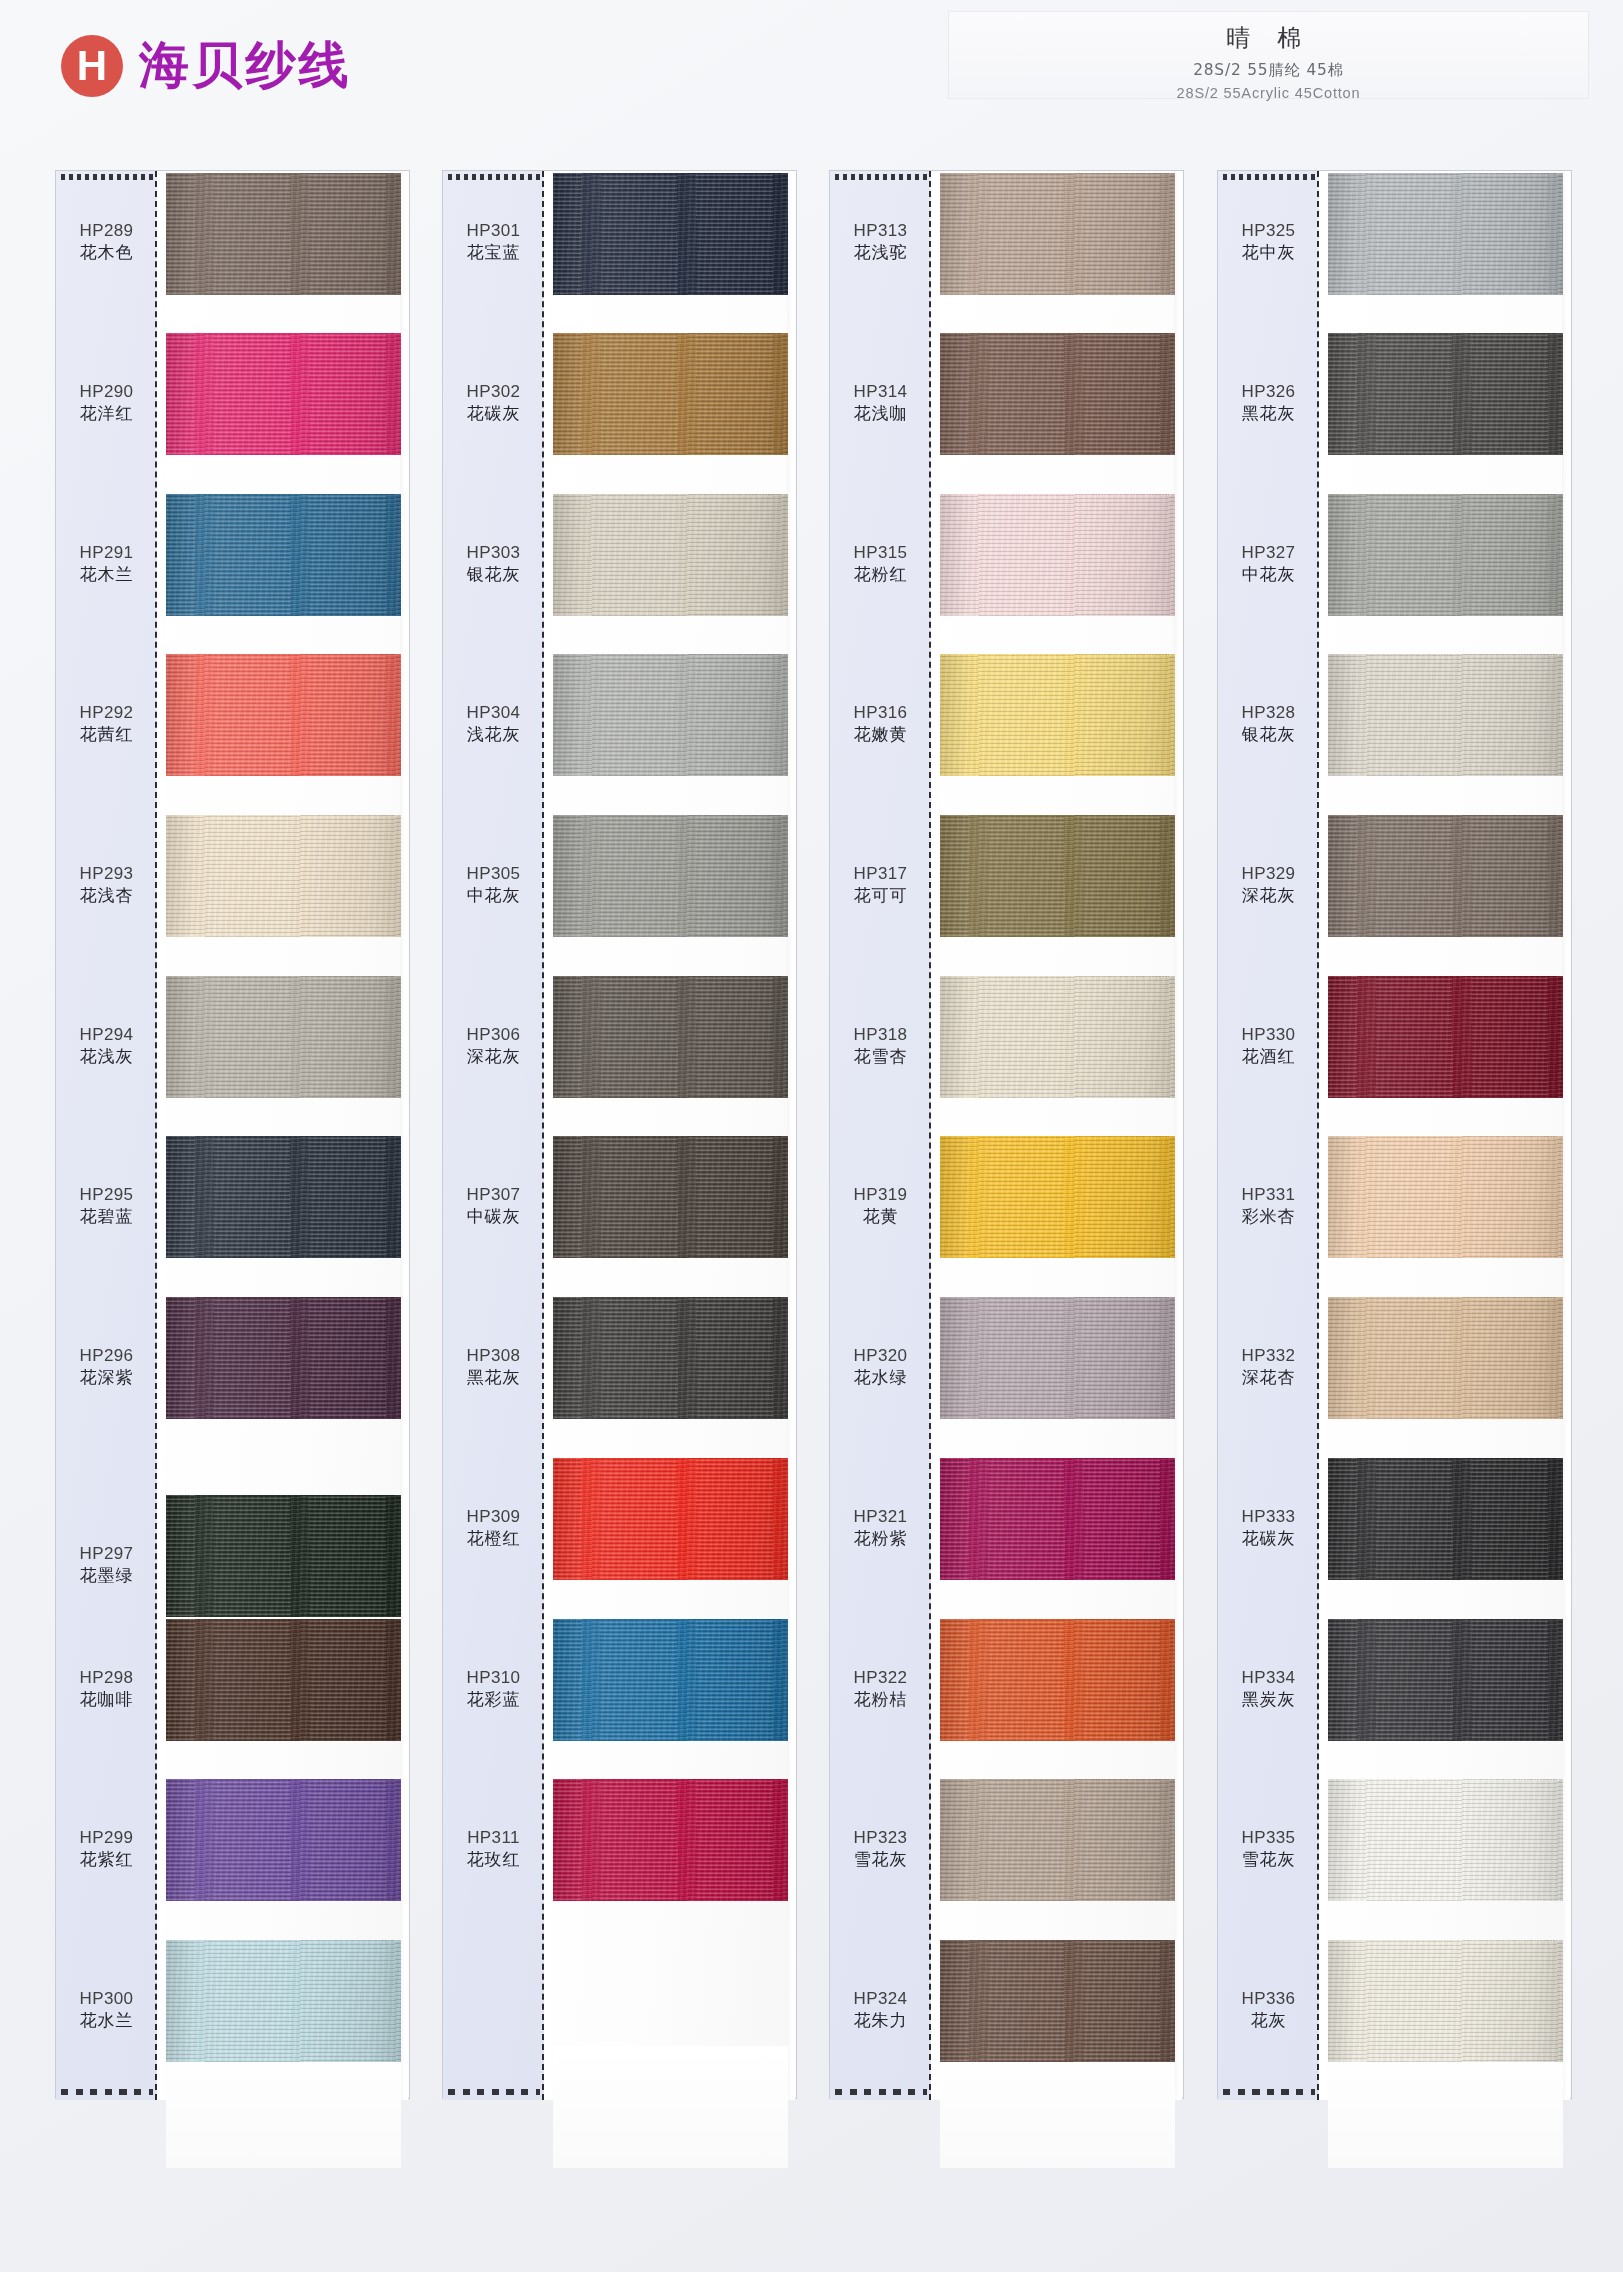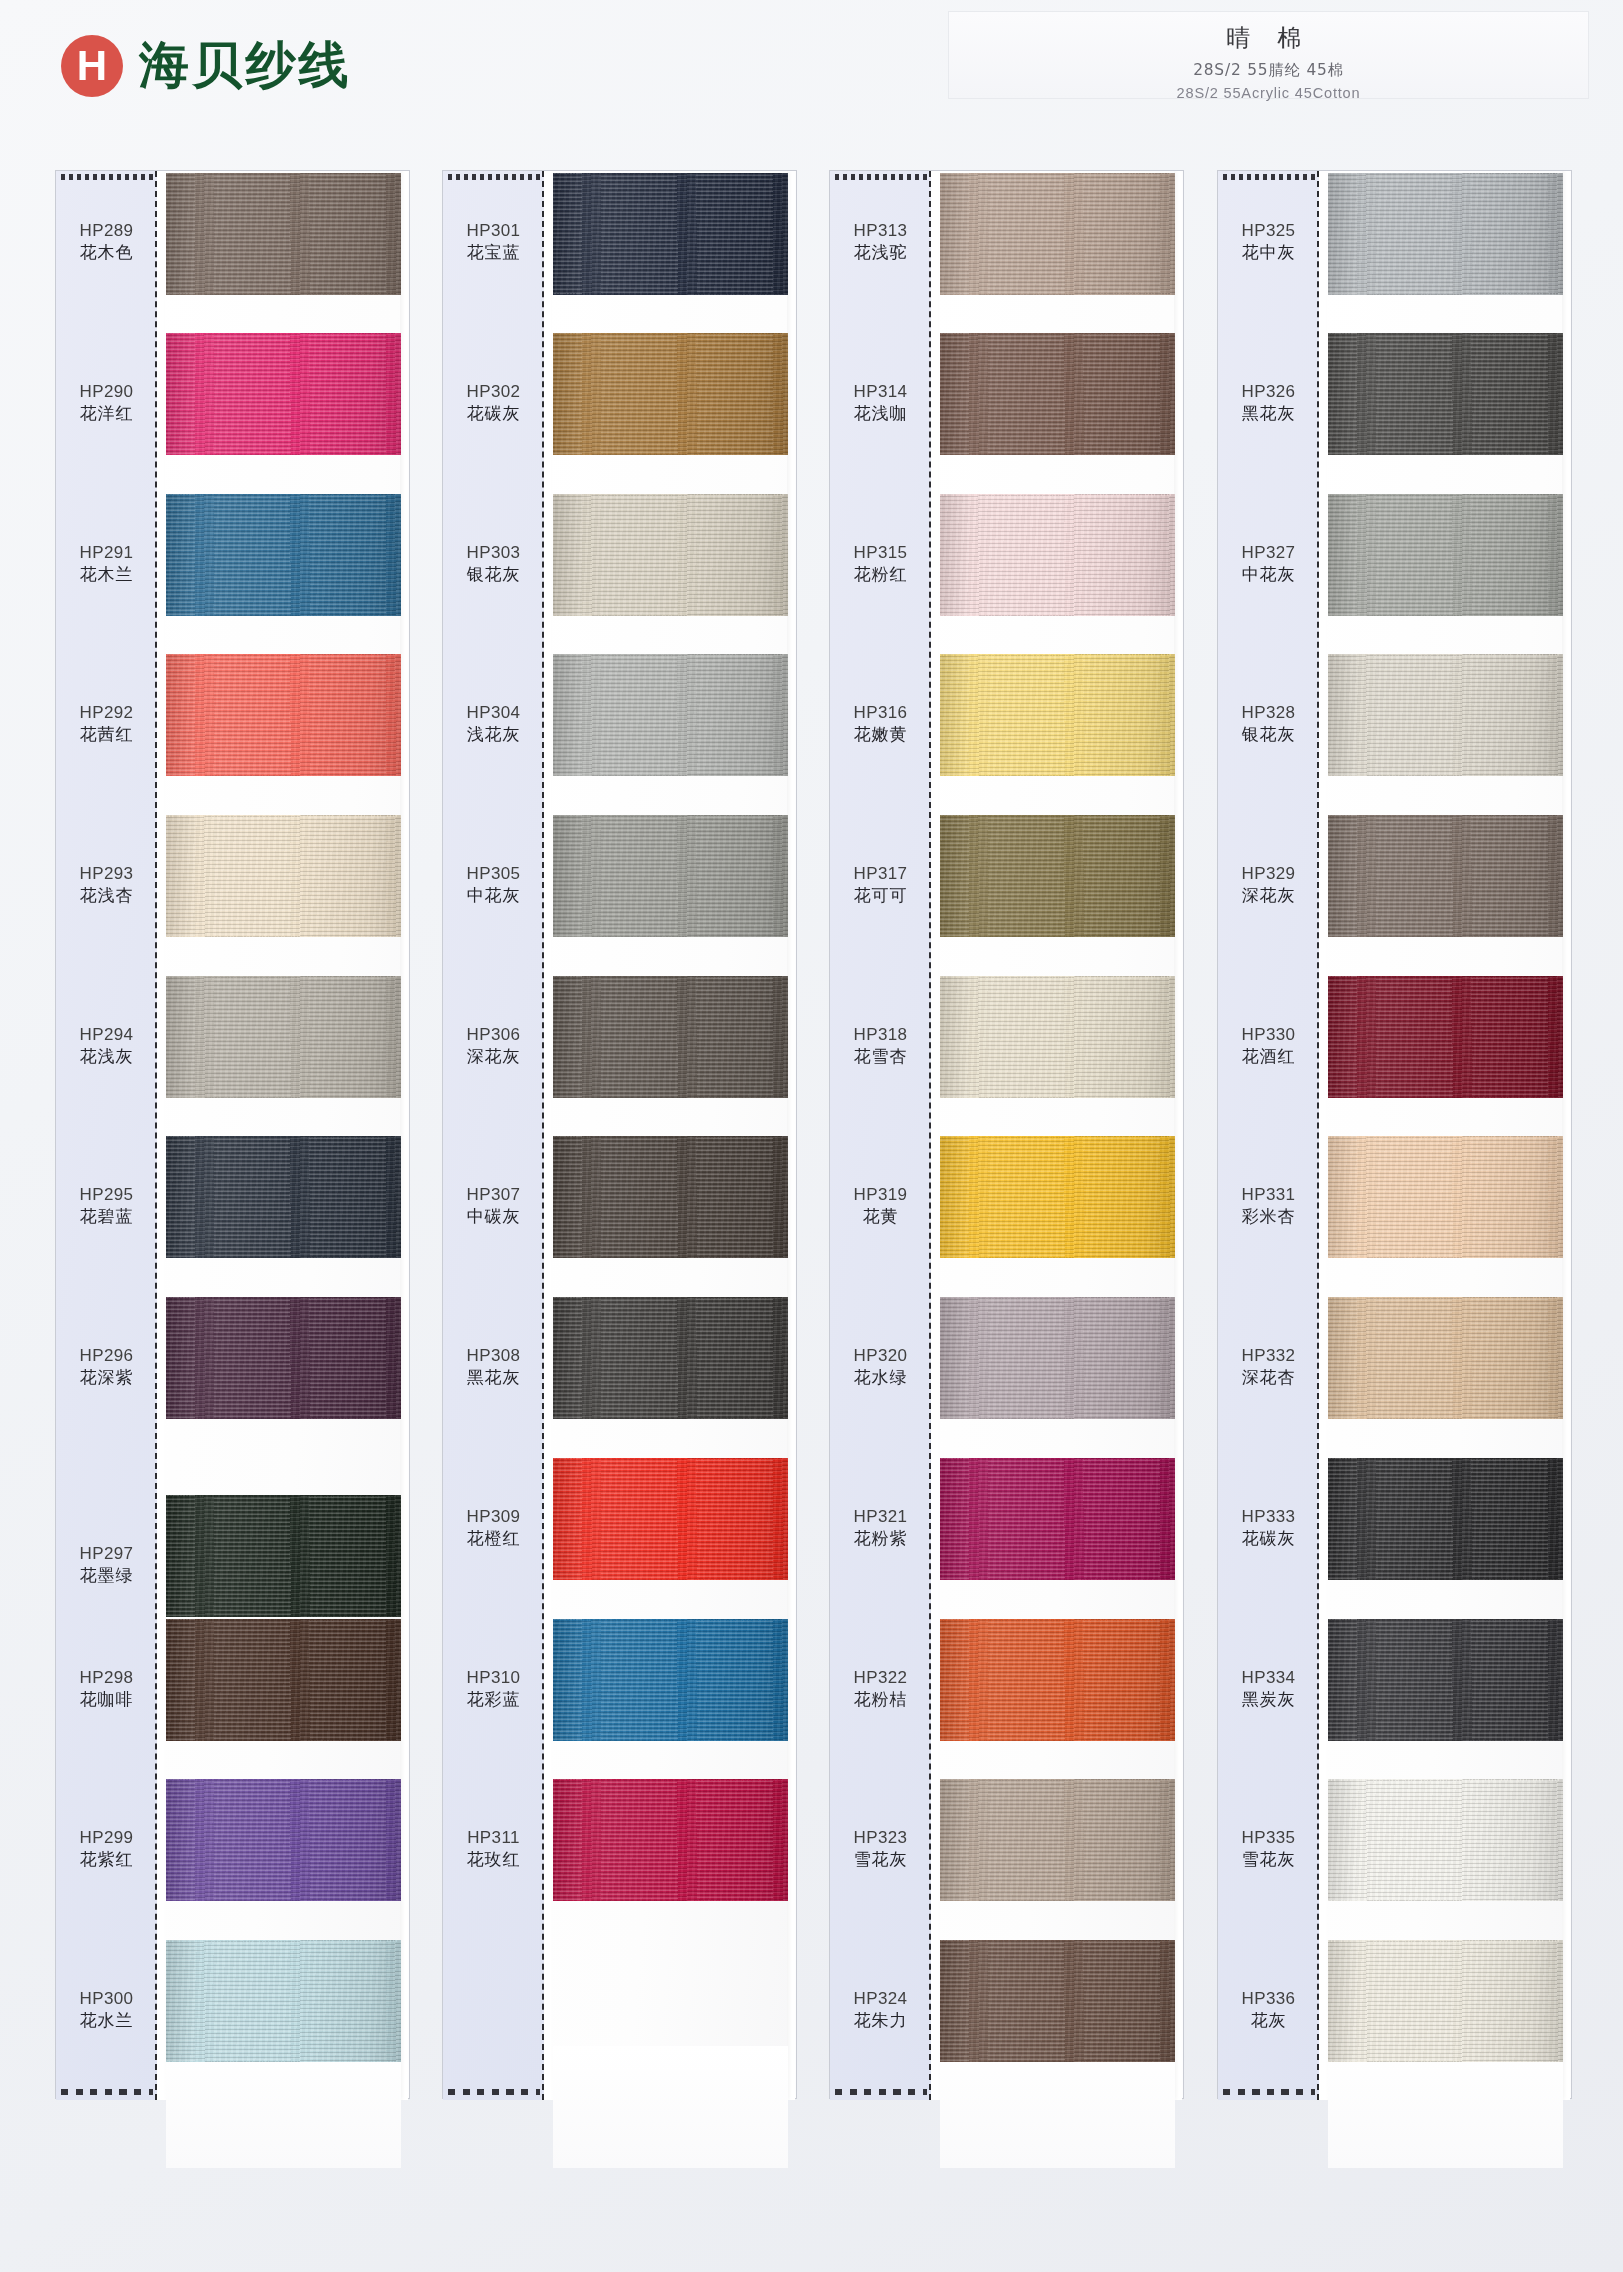--- a/index.html
+++ b/index.html
@@ -38,21 +38,21 @@
     justify-content: center;
     color: #fff;
     font-size: 42px;
     font-weight: 700;
     font-family: "Liberation Sans", sans-serif;
     letter-spacing: 0;
     line-height: 1;
   }
 
   #brand-name {
-    color: #14532d;
+    color: #a21caf;
     font-size: 50px;
     font-weight: 700;
     letter-spacing: 3.2px;
     font-family: "DejaVu Sans", "Liberation Sans", sans-serif;
     white-space: nowrap;
   }
 
   #title-plate {
     position: absolute;
     left: 948px;

